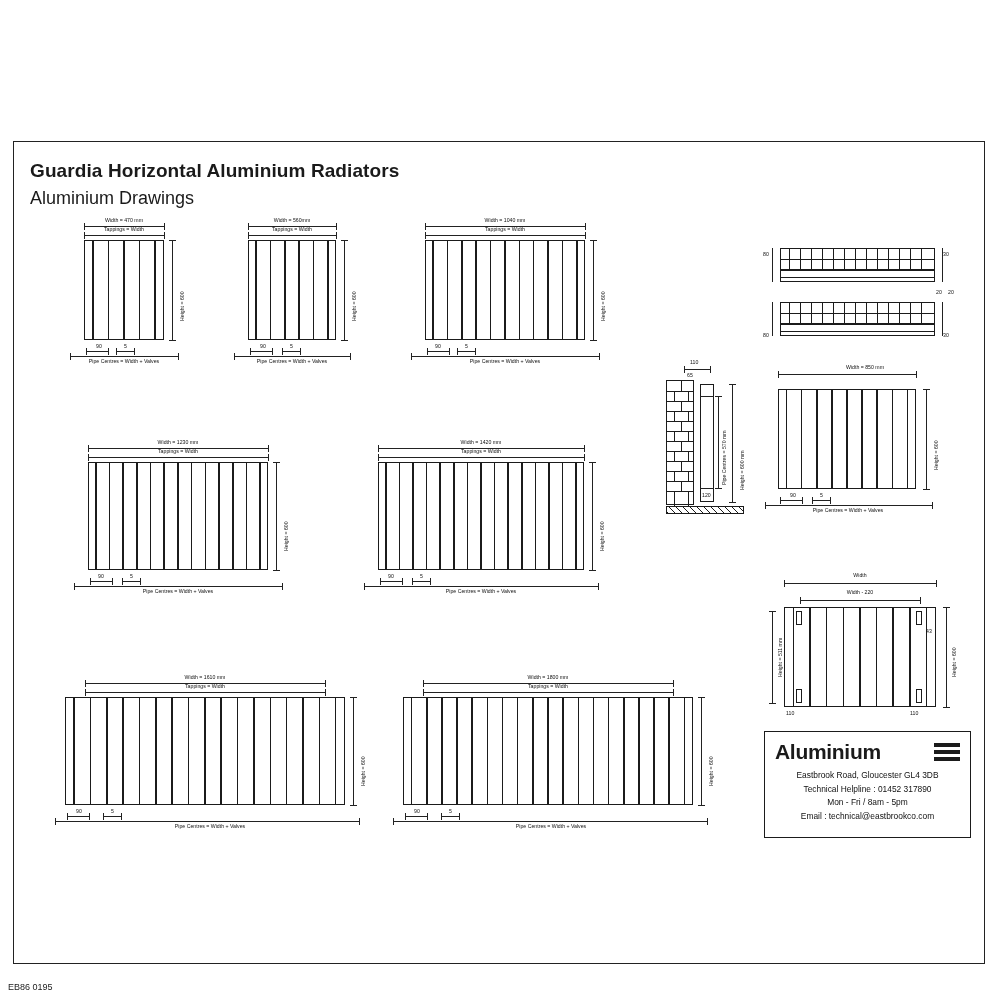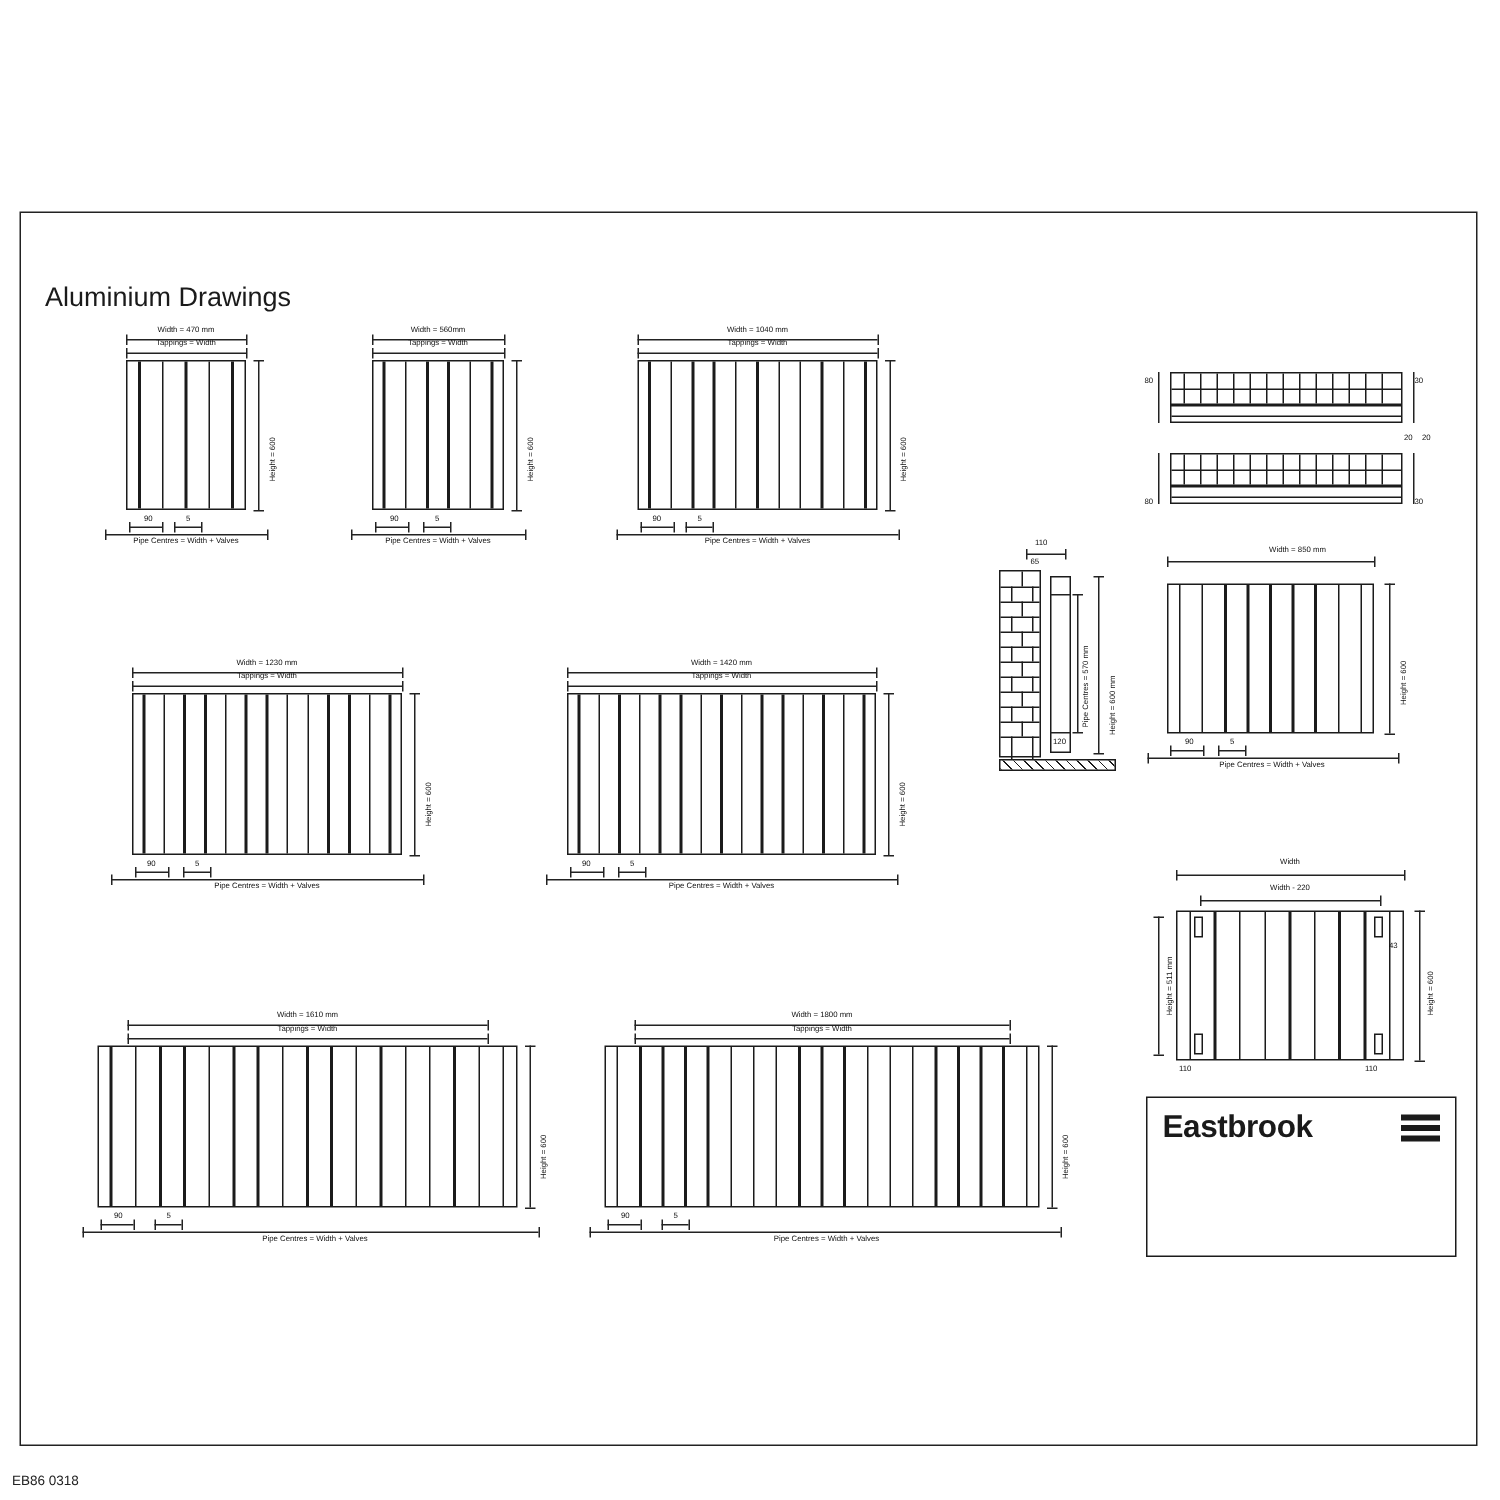--- a/index.html
+++ b/index.html
@@ -48,22 +48,23 @@
   .logomark i.s3{width:26px;}
   .logoaddr{position:absolute;left:0;right:0;top:37px;text-align:center;font-size:8.4px;line-height:13.5px;color:#111;}
 </style>
 </head>
 <body>
 
 <div id="sheet">
 
   <div class="frame"></div>
 
+  <div class="title1">Guardia Horizontal Aluminium Radiators</div>
   <div class="title2">Aluminium Drawings</div>
-  <div class="code">EB86 0318</div>
+  <div class="code">EB86 0195</div>
 
   <div class="blk" style="left:64px;top:218px;width:130px;height:155px;">
     <div class="lbl c" style="left:60px;top:0;">Width = 470 mm</div>
     <div class="lbl c" style="left:60px;top:9px;">Tappings = Width</div>
     <div class="dimline h" style="left:20px;top:8px;width:80px;"></div>
     <div class="tick" style="left:20px;top:5px;height:7px;"></div>
     <div class="tick" style="left:100px;top:5px;height:7px;"></div>
     <div class="dimline h" style="left:20px;top:17px;width:80px;"></div>
     <div class="tick" style="left:20px;top:14px;height:7px;"></div>
     <div class="tick" style="left:100px;top:14px;height:7px;"></div>
@@ -571,21 +572,27 @@
     <div class="vlbl" style="left:192px;top:112px;">Height = 600</div>
     <div class="dimline v" style="left:186px;top:42px;height:100px;"></div>
     <div class="tickh" style="left:183px;top:42px;width:7px;"></div>
     <div class="tickh" style="left:183px;top:142px;width:7px;"></div>
 
     <div class="lbl" style="left:26px;top:146px;">110</div>
     <div class="lbl" style="left:150px;top:146px;">110</div>
   </div>
 
   <div class="logobox">
-    <div class="logoname">Eastbrook</div>
+    <div class="logoname">Aluminium</div>
     <div class="logomark">
       <i class="s1"></i>
         <i class="s2"></i>
         <i class="s3"></i>
     </div>
+    <div class="logoaddr">
+      <div>Eastbrook Road, Gloucester GL4 3DB</div>
+      <div>Technical Helpline : 01452 317890</div>
+      <div>Mon - Fri / 8am - 5pm</div>
+      <div>Email : technical@eastbrookco.com</div>
+    </div>
   </div>
 
 </div>
 
 </body></html>

